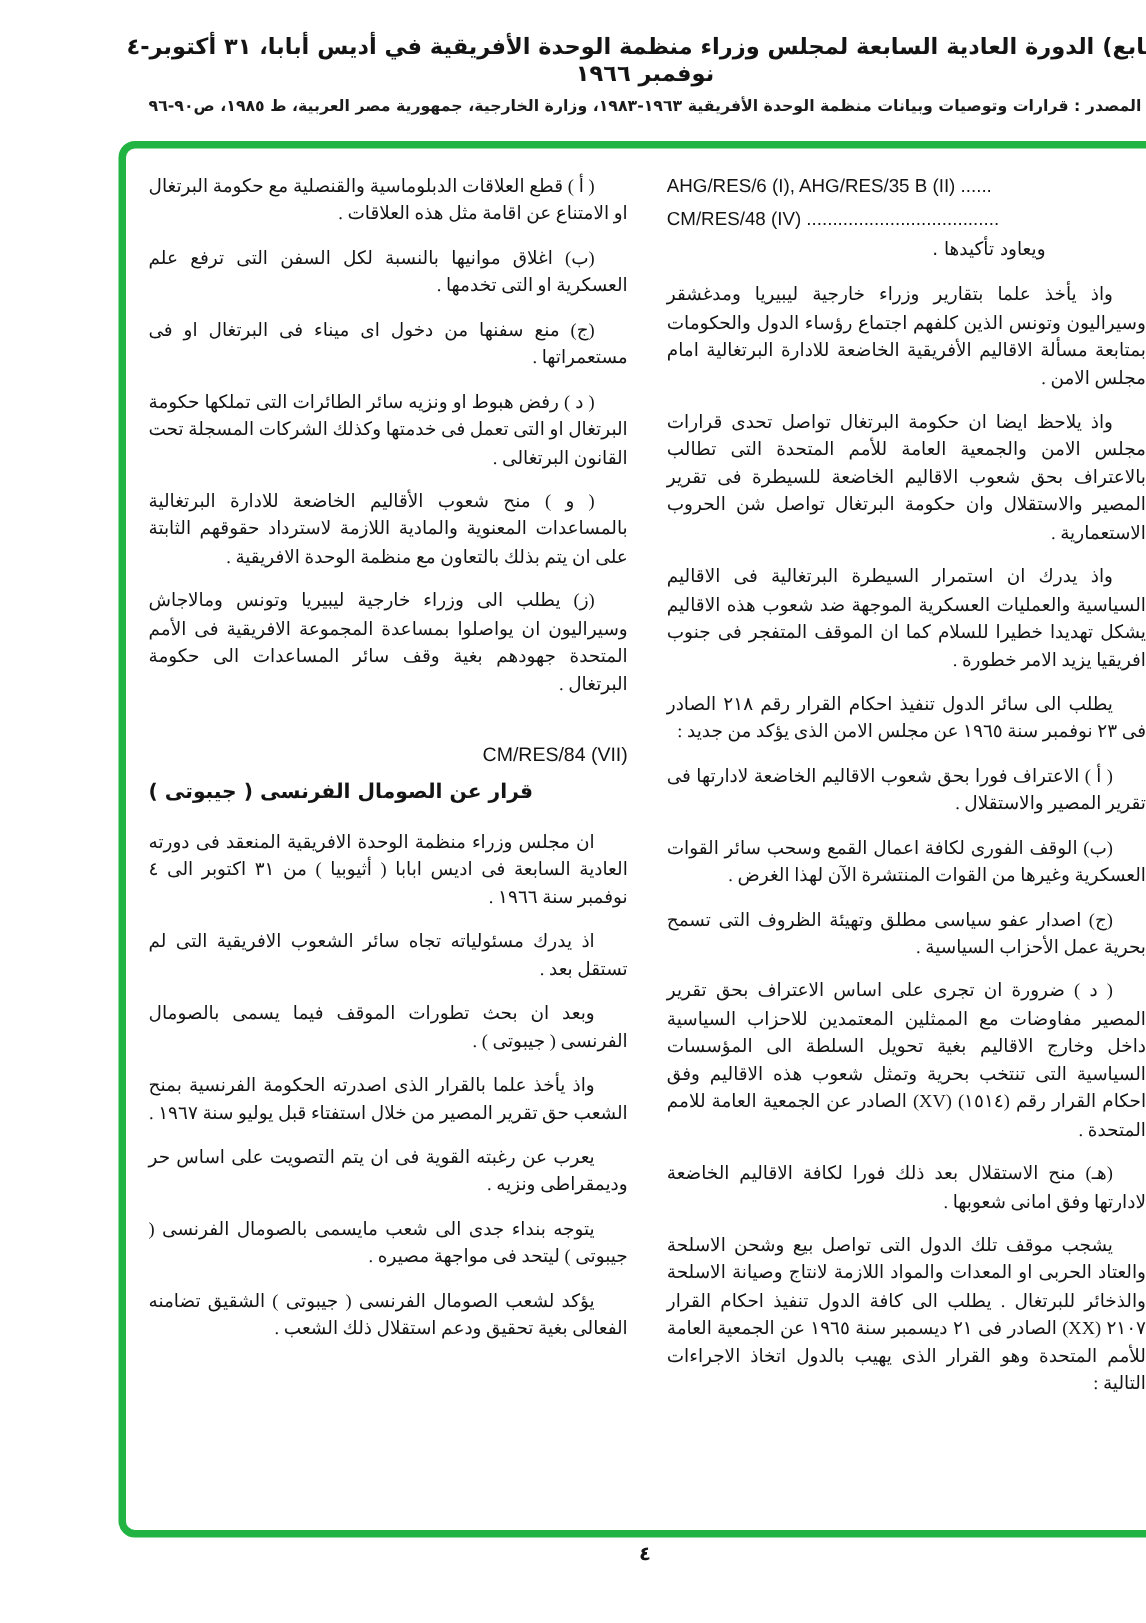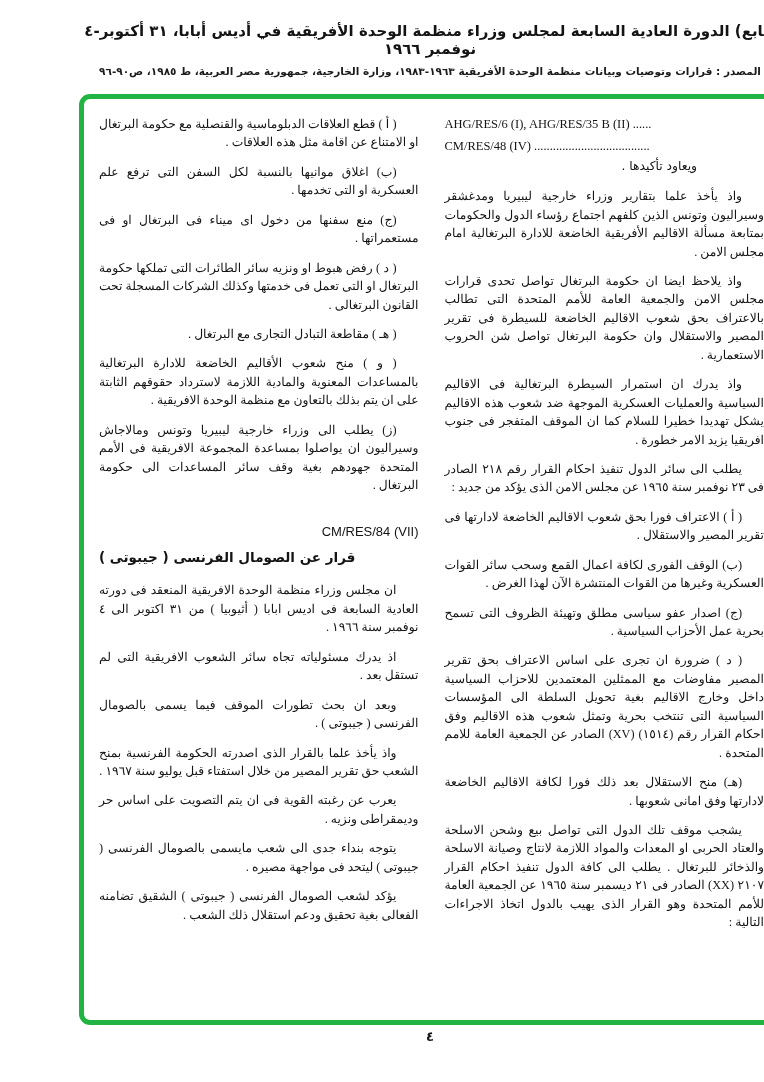--- a/index.html
+++ b/index.html
@@ -45,21 +45,21 @@
   .para{
     margin:0 0 11px 0;
     font-size:12.3px;line-height:1.5;
     text-align:justify;text-align-last:auto;
     text-indent:22px;
     direction:rtl;
     font-family:Liberation Serif, serif;
   }
   .refs{
     direction:ltr;text-align:left;
-    font-family:Liberation Serif, serif;
+    font-family:Liberation Sans, sans-serif;
     font-size:12.5px;line-height:1.45;
     margin:0 0 4px 0;
     word-break:break-all;
   }
   .reaffirm{
     margin:0 0 14px 0;
     font-size:12.3px;direction:rtl;text-align:right;
     padding-left:110px;text-align:center;
   }
   .section-ref{
@@ -107,21 +107,20 @@
         <p class="para">( د ) ضرورة ان تجرى على اساس الاعتراف بحق تقرير المصير مفاوضات مع الممثلين المعتمدين للاحزاب السياسية داخل وخارج الاقاليم بغية تحويل السلطة الى المؤسسات السياسية التى تنتخب بحرية وتمثل شعوب هذه الاقاليم وفق احكام القرار رقم (١٥١٤) (XV) الصادر عن الجمعية العامة للامم المتحدة .</p>
         <p class="para">(هـ) منح الاستقلال بعد ذلك فورا لكافة الاقاليم الخاضعة لادارتها وفق امانى شعوبها .</p>
         <p class="para">يشجب موقف تلك الدول التى تواصل بيع وشحن الاسلحة والعتاد الحربى او المعدات والمواد اللازمة لانتاج وصيانة الاسلحة والذخائر للبرتغال . يطلب الى كافة الدول تنفيذ احكام القرار ٢١٠٧ (XX) الصادر فى ٢١ ديسمبر سنة ١٩٦٥ عن الجمعية العامة للأمم المتحدة وهو القرار الذى يهيب بالدول اتخاذ الاجراءات التالية :</p>
       </div>
 
       <div class="col">
         <p class="para">( أ ) قطع العلاقات الدبلوماسية والقنصلية مع حكومة البرتغال او الامتناع عن اقامة مثل هذه العلاقات .</p>
         <p class="para">(ب) اغلاق موانيها بالنسبة لكل السفن التى ترفع علم العسكرية او التى تخدمها .</p>
         <p class="para">(ج) منع سفنها من دخول اى ميناء فى البرتغال او فى مستعمراتها .</p>
         <p class="para">( د ) رفض هبوط او ونزيه سائر الطائرات التى تملكها حكومة البرتغال او التى تعمل فى خدمتها وكذلك الشركات المسجلة تحت القانون البرتغالى .</p>
-        <p class="para">( هـ ) مقاطعة التبادل التجارى مع البرتغال .</p>
         <p class="para">( و ) منح شعوب الأقاليم الخاضعة للادارة البرتغالية بالمساعدات المعنوية والمادية اللازمة لاسترداد حقوقهم الثابتة على ان يتم بذلك بالتعاون مع منظمة الوحدة الافريقية .</p>
         <p class="para">(ز) يطلب الى وزراء خارجية ليبيريا وتونس ومالاجاش وسيراليون ان يواصلوا بمساعدة المجموعة الافريقية فى الأمم المتحدة جهودهم بغية وقف سائر المساعدات الى حكومة البرتغال .</p>
 
         <div class="section-ref">CM/RES/84 (VII)</div>
         <div class="section-title">قرار عن الصومال الفرنسى ( جيبوتى )</div>
 
         <p class="para">ان مجلس وزراء منظمة الوحدة الافريقية المنعقد فى دورته العادية السابعة فى اديس ابابا ( أثيوبيا ) من ٣١ اكتوبر الى ٤ نوفمبر سنة ١٩٦٦ .</p>
         <p class="para">اذ يدرك مسئولياته تجاه سائر الشعوب الافريقية التى لم تستقل بعد .</p>
         <p class="para">وبعد ان بحث تطورات الموقف فيما يسمى بالصومال الفرنسى ( جيبوتى ) .</p>
         <p class="para">واذ يأخذ علما بالقرار الذى اصدرته الحكومة الفرنسية بمنح الشعب حق تقرير المصير من خلال استفتاء قبل يوليو سنة ١٩٦٧ .</p>

